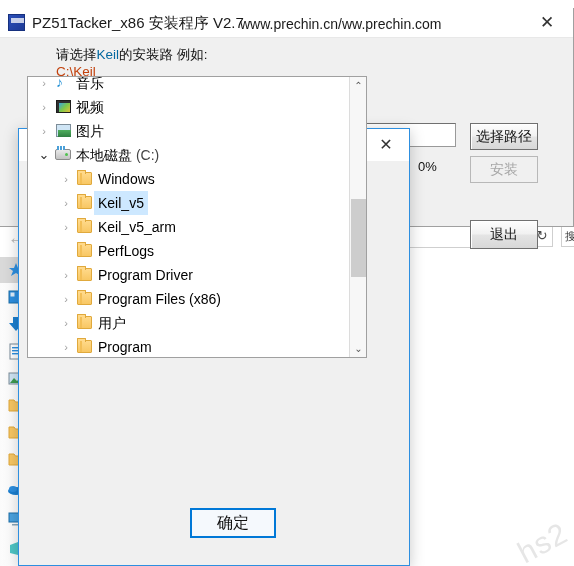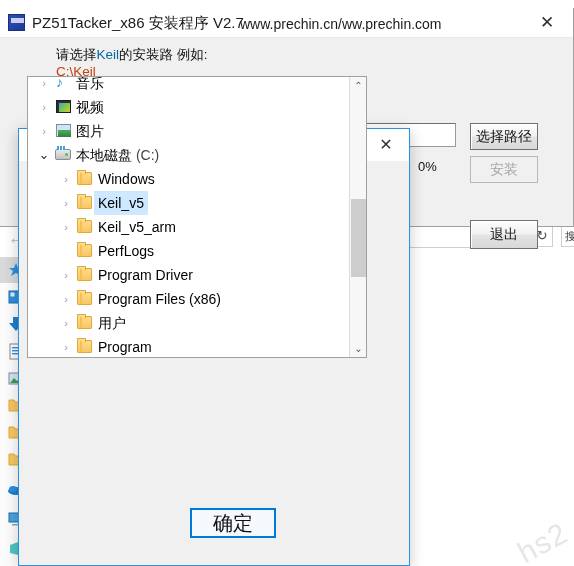--- a/index.html
+++ b/index.html
@@ -224,21 +224,21 @@
   }
   .tree-sb-up { top: 0; }
   .tree-sb-down { bottom: 0; }
   .tree-sb-thumb {
     position: absolute; left: 1px; top: 122px; width: 15px; height: 78px;
     background: #cdcdcd;
   }
 
   .dlg-btn {
     position: absolute; height: 30px; line-height: 28px; text-align: center;
-    font-size: 20px; color: #111; background: #f0f0f0;
+    font-size: 16px; color: #111; background: #f0f0f0;
     border: 1px solid #adadad; cursor: default;
   }
   .dlg-btn.focus { border: 2px solid #0078d7; background:#f5f9fd; line-height: 26px; }
   .btn-ok { left: 190px; top: 508px; width: 86px; }
   .btn-cancel { left: 294px; top: 508px; width: 86px; }
 
   
   .watermark {
     position: absolute; right: 6px; bottom: 6px;
     font-size: 30px; color: #e6e6e6; transform: rotate(-28deg);

